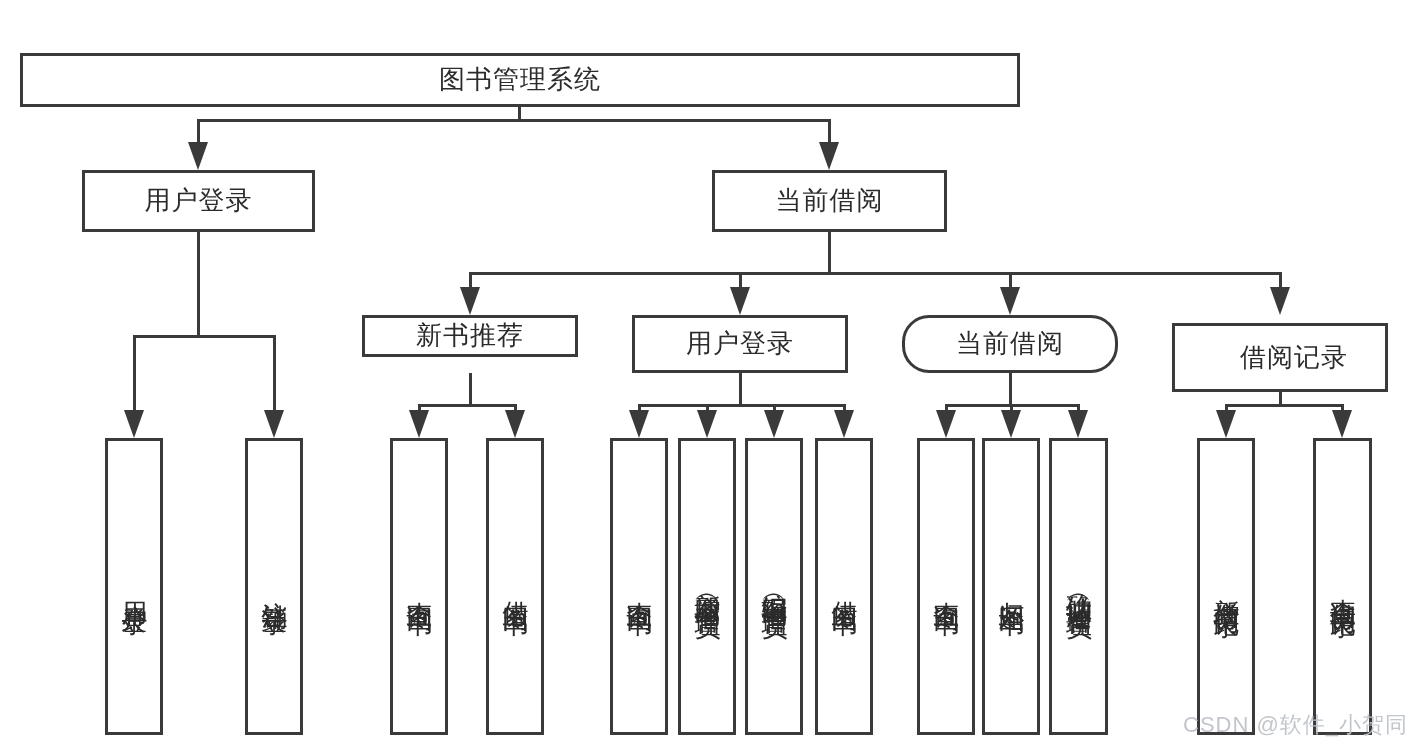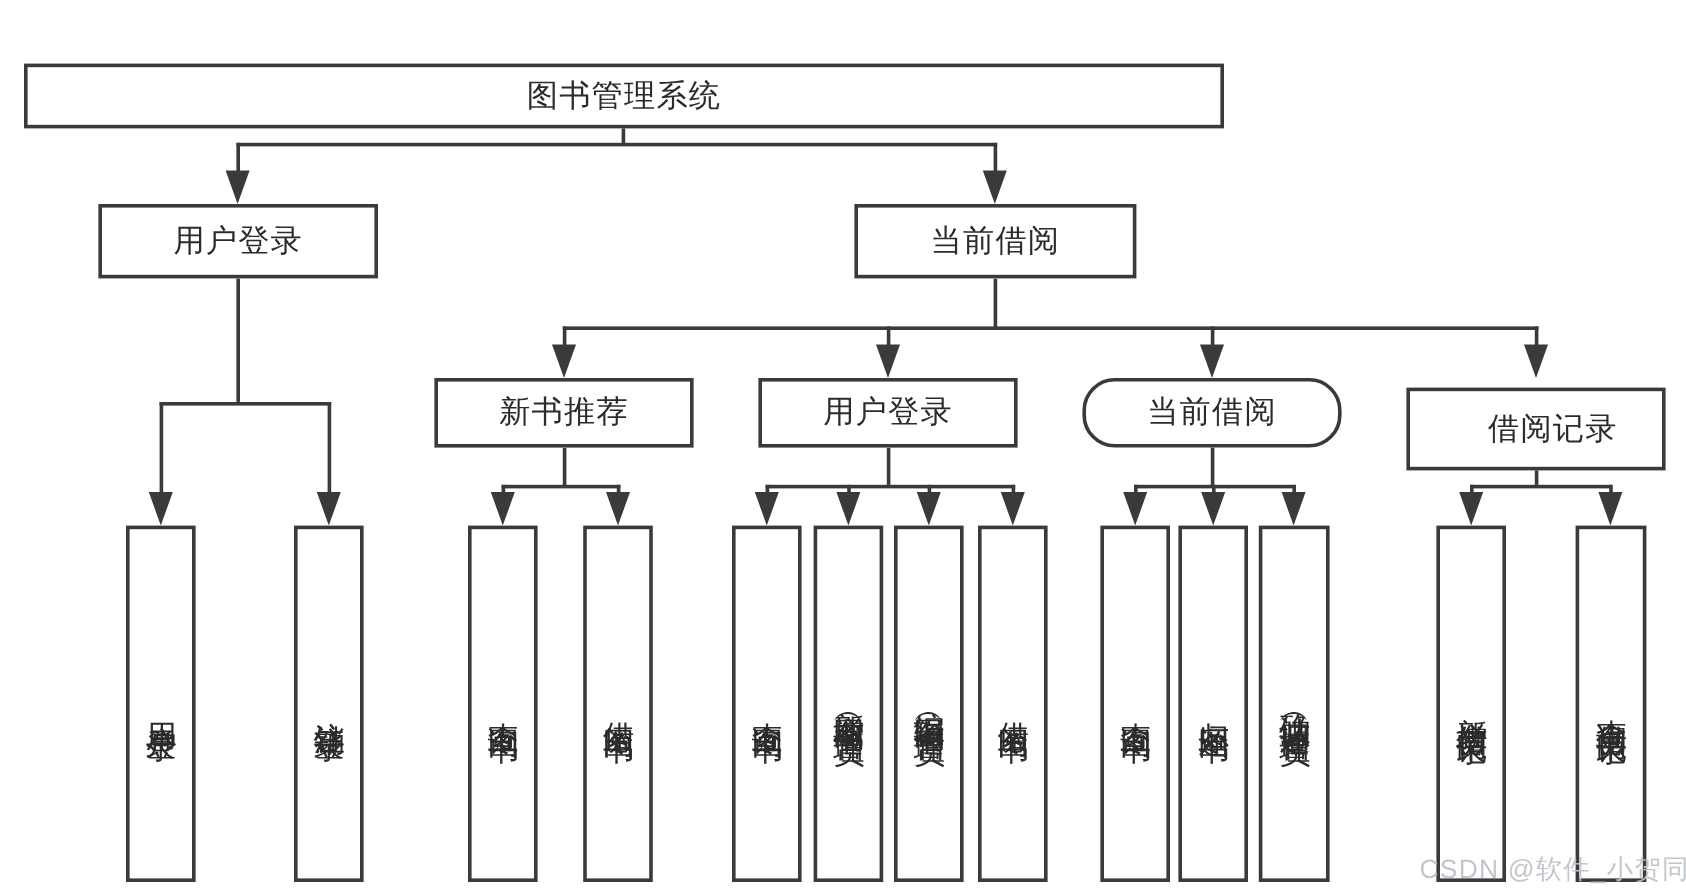--- a/index.html
+++ b/index.html
@@ -62,21 +62,21 @@
   <div class="h" style="left:469px;top:272px;width:813px;"></div>
   <div class="v" style="left:469px;top:272px;height:18px;"></div>
   <div class="arr" style="left:460px;top:287px;"></div>
   <div class="v" style="left:739px;top:272px;height:18px;"></div>
   <div class="arr" style="left:730px;top:287px;"></div>
   <div class="v" style="left:1009px;top:272px;height:18px;"></div>
   <div class="arr" style="left:1000px;top:287px;"></div>
   <div class="v" style="left:1279px;top:272px;height:18px;"></div>
   <div class="arr" style="left:1270px;top:287px;"></div>
 
-  <div class="box" style="left:362px;top:315px;width:216px;height:58px;">新书推荐</div>
+  <div class="box" style="left:362px;top:315px;width:216px;height:42px;">新书推荐</div>
   <div class="box" style="left:632px;top:315px;width:216px;height:58px;">用户登录</div>
   <div class="box" style="left:902px;top:315px;width:216px;height:58px;border-radius:27px;">当前借阅</div>
   <div class="box" style="left:1172px;top:323px;width:216px;height:69px;padding-left:28px;">借阅记录</div>
 
   <div class="v" style="left:469px;top:373px;height:33px;"></div>
   <div class="h" style="left:418px;top:404px;width:99px;"></div>
   <div class="v" style="left:418px;top:404px;height:10px;"></div>
   <div class="arr" style="left:409px;top:410px;"></div>
   <div class="v" style="left:514px;top:404px;height:10px;"></div>
   <div class="arr" style="left:505px;top:410px;"></div>

